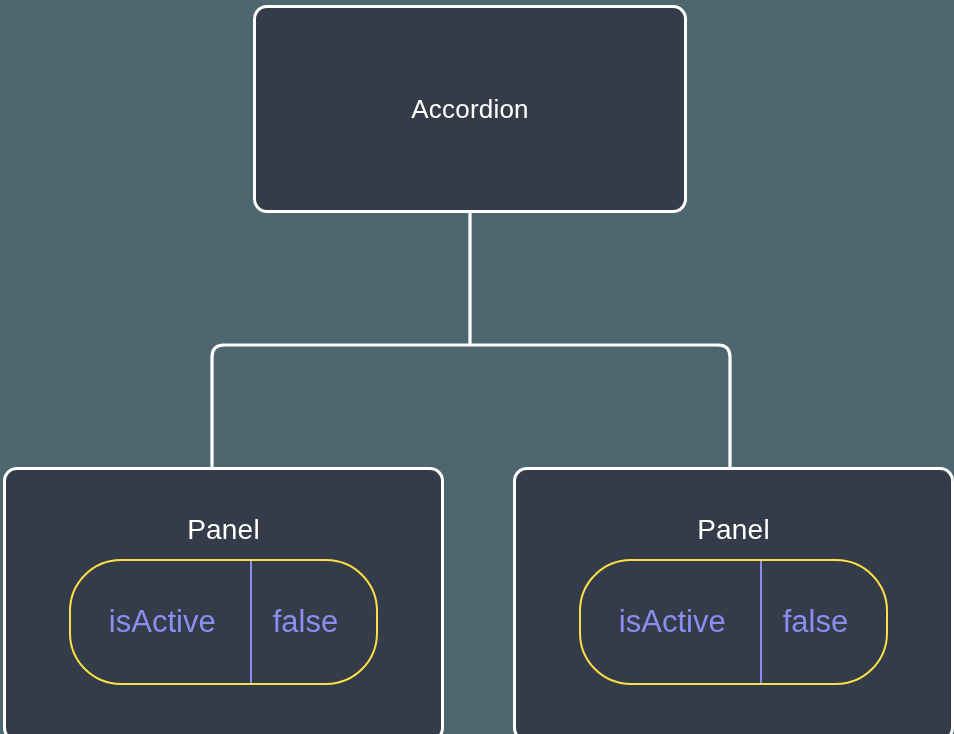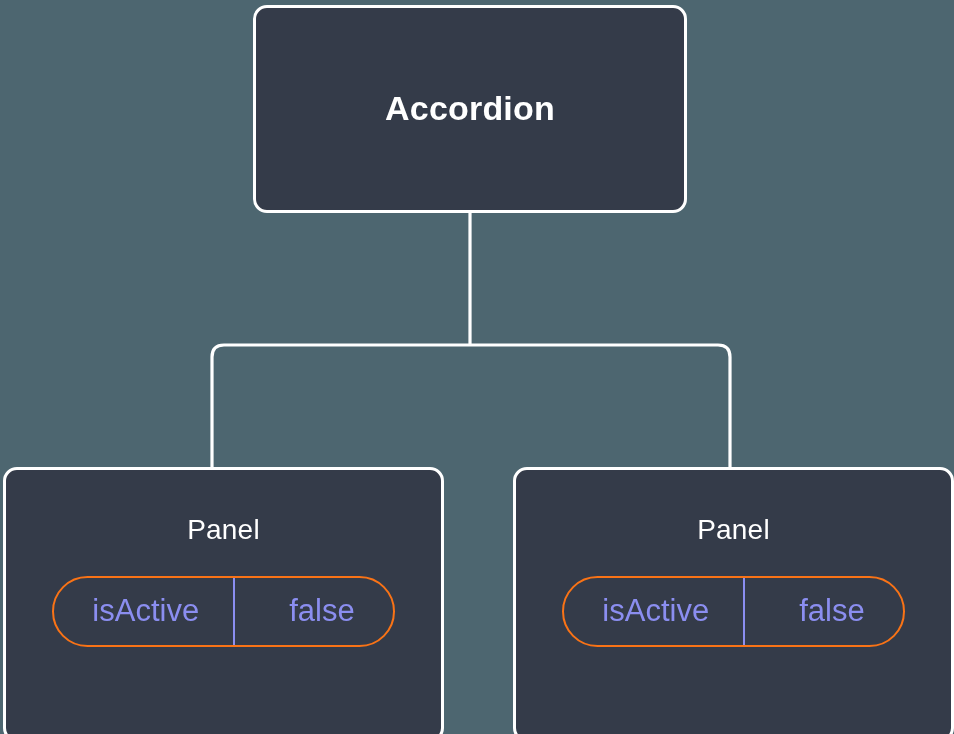--- a/index.html
+++ b/index.html
@@ -75,30 +75,29 @@
   .node-title {
     color: #ffffff;
     font-size: 28px;
     line-height: 1.1;
     letter-spacing: 0.2px;
     font-weight: 400;
     white-space: nowrap;
   }
 
   .node-root .node-title {
-    font-size: 34px;
-    font-weight: bold;
+    font-size: 26px;
   }
 
   
   .badge {
-    margin-top: 30px;
-    height: 71px;
+    margin-top: 13px;
+    height: 126px;
     box-sizing: border-box;
-    border: 2px solid #f97316;
+    border: 2px solid #fde047;
     border-radius: 52px;
     display: flex;
     align-items: stretch;
     overflow: hidden;
   }
 
   .badge-key,
   .badge-value {
     display: flex;
     align-items: center;
@@ -107,21 +106,21 @@
     font-size: 31px;
     font-weight: 400;
     white-space: nowrap;
   }
 
   .badge-key {
     padding: 0 34px 0 38px;
   }
 
   .badge-value {
-    padding: 0 38px 0 54px;
+    padding: 0 38px 0 21px;
     border-left: 2px solid #8b8ef0;
   }
 </style>
 </head>
 <body>
 
 <div id="tree-canvas">
 
   <svg class="connector-layer" viewBox="0 0 954 734" width="954" height="734" xmlns="http://www.w3.org/2000/svg">
 

